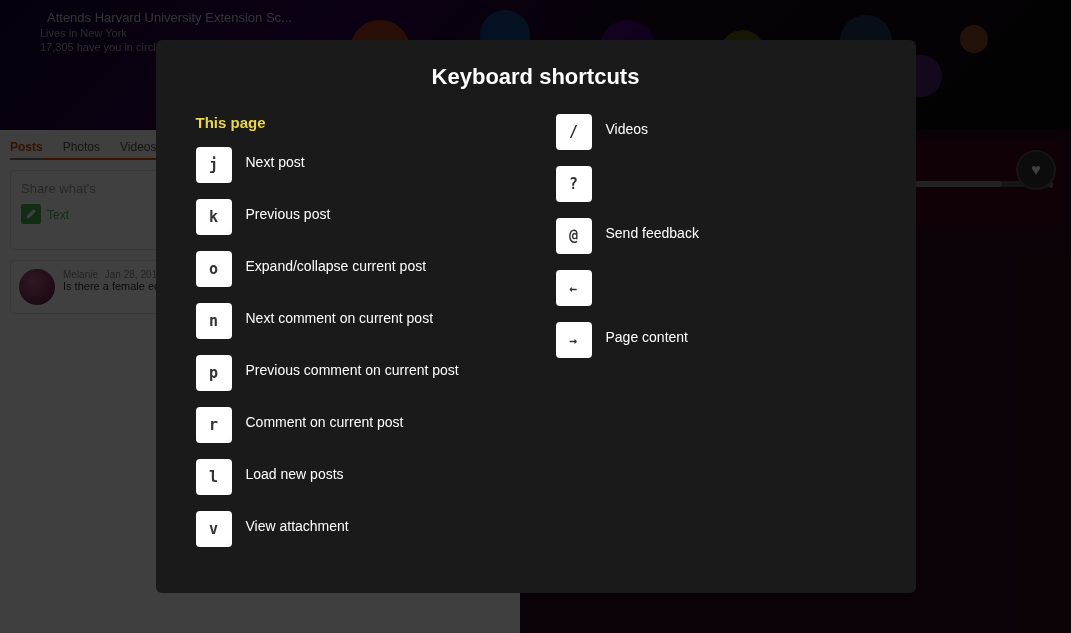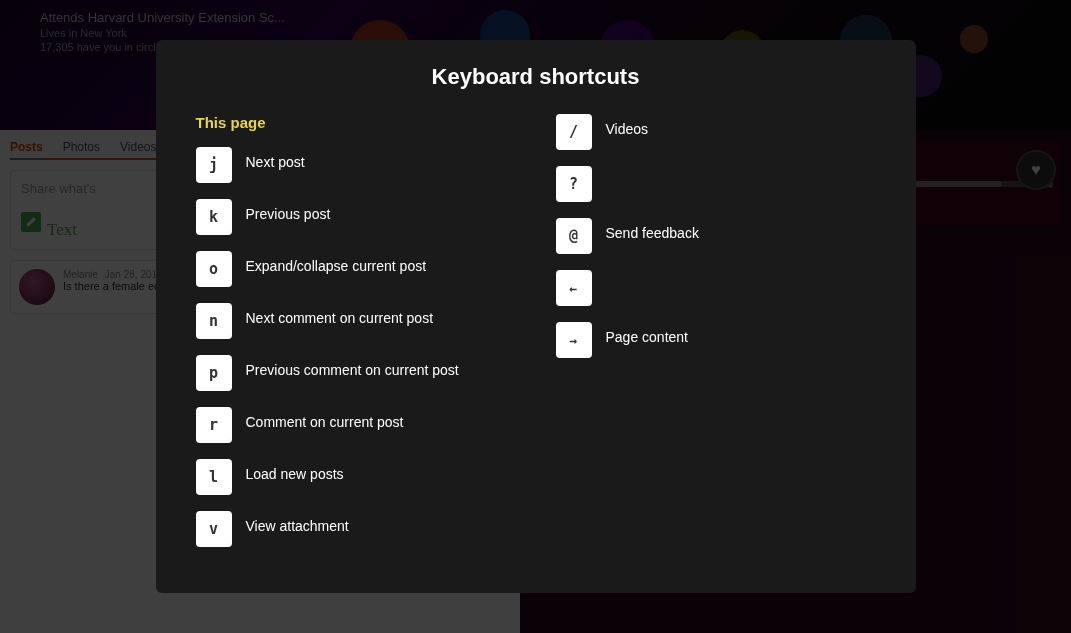--- a/index.html
+++ b/index.html
@@ -39,20 +39,21 @@
       position: absolute;
       top: 10px;
       left: 40px;
       color: white;
       font-size: 12px;
     }
 
     .bg-profile-section .name {
       font-size: 13px;
       color: #ccc;
+      margin-left: 7px;
     }
 
     .bg-profile-section .sub {
       font-size: 11px;
       color: #aaa;
       margin-top: 2px;
     }
 
     .bg-profile-section .count {
       font-size: 11px;
@@ -113,24 +114,23 @@
       width: 20px;
       height: 20px;
       background: #4caf50;
       border-radius: 2px;
       display: flex;
       align-items: center;
       justify-content: center;
     }
 
     .bg-text-label {
-      font-size: 17px;
+      font-size: 12px;
       color: #4caf50;
-      margin-top: 16px;
-      font-family: Liberation Serif, serif;
+      margin-top: 2px;
     }
 
     .bg-comment-section {
       background: white;
       border: 1px solid #ddd;
       border-radius: 4px;
       padding: 8px;
     }
 
     .bg-commenter {

